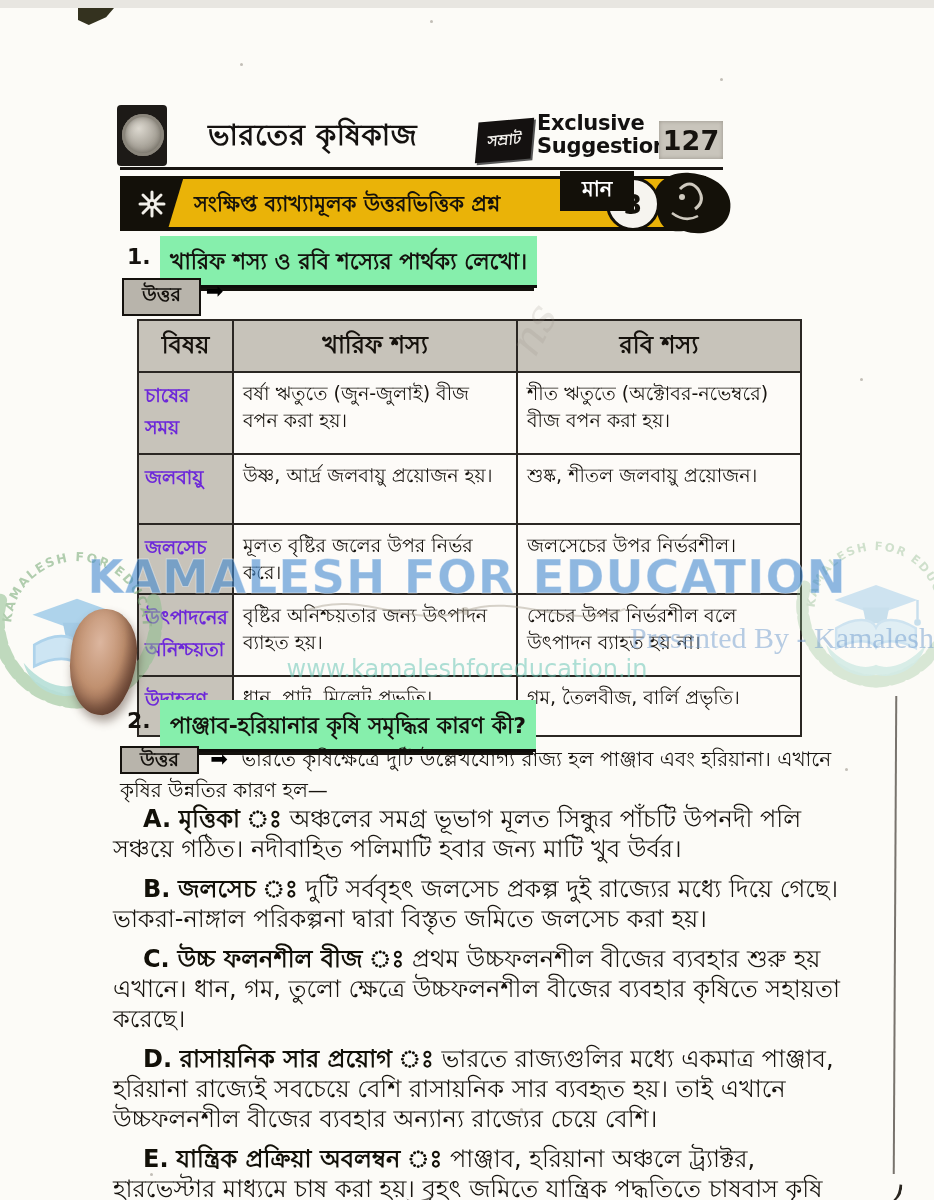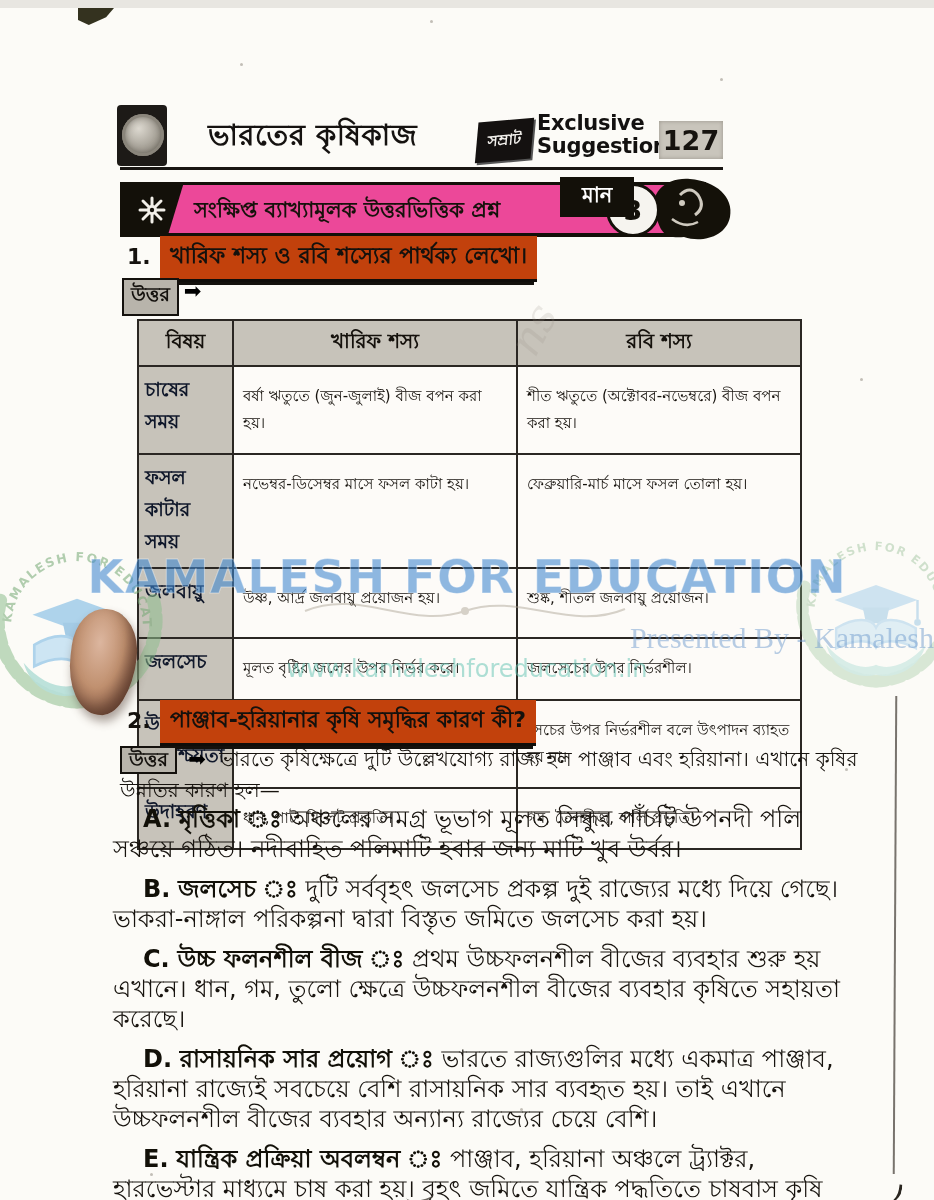--- a/index.html
+++ b/index.html
@@ -16,46 +16,46 @@
     box-shadow:inset 0 0 0 3px #8a857b, inset 0 0 8px #4a463e;}
   .chapter-title{left:208px;top:104px;font-size:29px;font-weight:bold;letter-spacing:.5px;color:#151210;}
   .brand-bn{left:477px;top:112px;width:55px;height:41px;background:#141110;color:#f4f2ee;
     display:flex;align-items:center;justify-content:center;font-size:15px;font-weight:bold;
     transform:skewX(-10deg) rotate(-5deg);box-shadow:2px 2px 0 #555;}
   .brand-en{left:537px;top:104px;font-size:21px;font-weight:800;line-height:23px;color:#131110;letter-spacing:-.3px;}
   .pageno{left:659px;top:113px;width:64px;height:38px;background:#c9c5bc;display:flex;align-items:center;
     justify-content:center;font-size:27px;font-weight:bold;color:#16130f;box-shadow:inset 0 0 4px #9a958b;}
   .head-rule{left:120px;top:159px;width:603px;height:3px;background:#191613;}
   
-  .band{left:120px;top:174px;width:586px;height:48px;background:#ec4899;
+  .band{left:120px;top:168px;width:586px;height:48px;background:#eab308;
     border-top:3px solid #131009;border-bottom:4px solid #131009;}
   .band-left{position:absolute;left:0;top:-3px;width:64px;height:55px;background:#131009;
     clip-path:polygon(0 0,100% 0,74% 100%,0 100%);display:flex;align-items:center;justify-content:center;}
   .band-title{position:absolute;left:74px;top:9px;font-size:21px;font-weight:bold;color:#16120b;}
   .band-end{position:absolute;right:-32px;top:-12px;width:96px;height:70px;}
   .marks-label{position:absolute;left:440px;top:-8px;background:#131009;color:#fff;
     font-size:21px;font-weight:bold;padding:2px 22px 3px;z-index:3;}
   .marks-circle{position:absolute;left:486px;top:-2px;width:48px;height:48px;background:#f6f4ef;
     border:3px solid #131009;border-radius:50%;display:flex;align-items:center;justify-content:center;
     font-size:27px;font-weight:bold;color:#131009;z-index:2;}
   
   .qnum{font-size:22px;font-weight:bold;color:#15120e;}
-  .q-highlight{background:#c2410c;padding:2px 10px 4px;font-size:22px;font-weight:bold;color:#14110d;
+  .q-highlight{background:#86efac;padding:8px 10px 4px;font-size:22px;font-weight:bold;color:#14110d;
     border-bottom:3px solid #0f0d0a;box-shadow:0 6px 0 -3px #14110d;}
   .ans-row{display:flex;align-items:flex-start;}
   .ans-chip{background:#b8b4ab;border:2px solid #14110d;font-weight:bold;font-size:19px;
-    padding:0 7px 2px;color:#14110d;flex:none;}
+    padding:0 18px 2px;color:#14110d;flex:none;}
   .ans-arrow{font-size:21px;margin:1px 7px 0 5px;color:#000;flex:none;}
   .ans-text{font-size:20px;font-weight:bold;color:#16130e;line-height:30px;}
   
   table.diff{border-collapse:collapse;table-layout:fixed;width:663px;background:transparent;}
   table.diff th,table.diff td{border:2px solid #2b2723;vertical-align:top;}
-  table.diff th{background:#c7c3ba;font-size:20px;font-weight:bold;padding:5px 4px;color:#15110c;}
-  table.diff td.rowhead{background:#c7c3ba;font-size:19px;font-weight:600;padding:8px 6px;color:#0f172a;}
-  table.diff td.cell{background:rgba(253,252,248,.6);font-size:15px;padding:16px 9px;line-height:27px;color:#17130e;}
+  table.diff th{background:#c7c3ba;font-size:24px;font-weight:bold;padding:5px 4px;color:#15110c;}
+  table.diff td.rowhead{background:#c7c3ba;font-size:19px;font-weight:600;padding:8px 6px;color:#6d28d9;}
+  table.diff td.cell{background:rgba(253,252,248,.6);font-size:19px;padding:7px 9px;line-height:27px;color:#17130e;}
   
   .ans-para{font-size:20px;line-height:31px;color:#17130e;}
   .points p{margin:0 0 10px;text-indent:30px;font-size:24px;line-height:30px;color:#17130e;}
   .pt-label,.pt-head{font-weight:bold;color:#121008;}
   .stamp{background:#c8c4bb;padding:3px 13px 5px;font-size:23px;font-weight:bold;color:#14100b;}
   
   .wm{pointer-events:none;}
   .wm-main{left:0;top:541px;width:934px;text-align:center;font-size:47px;font-weight:800;
     letter-spacing:1px;white-space:nowrap;color:rgba(62,134,206,.58);
     -webkit-text-stroke:1px rgba(255,255,255,.4);z-index:6;}
@@ -150,25 +150,20 @@
       <th style="height:34px">বিষয়</th>
       <th>খারিফ শস্য</th>
       <th>রবি শস্য</th>
     </tr>
     <tr>
       <td class="rowhead" style="height:62px">চাষের সময়</td>
       <td class="cell">বর্ষা ঋতুতে (জুন-জুলাই) বীজ বপন করা হয়।</td>
       <td class="cell">শীত ঋতুতে (অক্টোবর-নভেম্বরে) বীজ বপন করা হয়।</td>
     </tr>
     <tr>
-      <td class="rowhead" style="height:56px">ফসল কাটার সময়</td>
-      <td class="cell">নভেম্বর-ডিসেম্বর মাসে ফসল কাটা হয়।</td>
-      <td class="cell">ফেব্রুয়ারি-মার্চ মাসে ফসল তোলা হয়।</td>
-    </tr>
-    <tr>
       <td class="rowhead" style="height:52px">জলবায়ু</td>
       <td class="cell">উষ্ণ, আর্দ্র জলবায়ু প্রয়োজন হয়।</td>
       <td class="cell">শুষ্ক, শীতল জলবায়ু প্রয়োজন।</td>
     </tr>
     <tr>
       <td class="rowhead" style="height:44px">জলসেচ</td>
       <td class="cell">মূলত বৃষ্টির জলের উপর নির্ভর করে।</td>
       <td class="cell">জলসেচের উপর নির্ভরশীল।</td>
     </tr>
     <tr>

